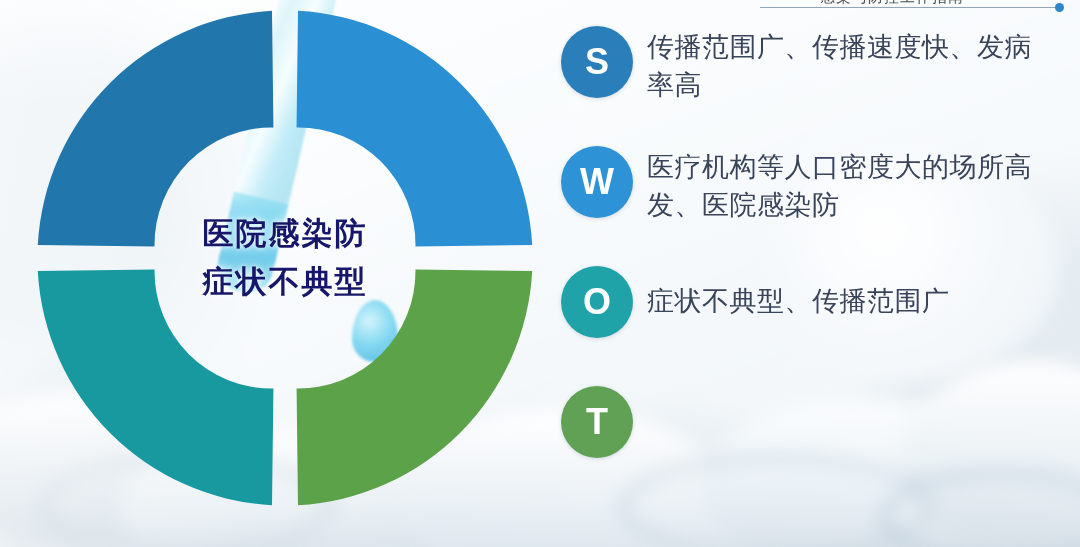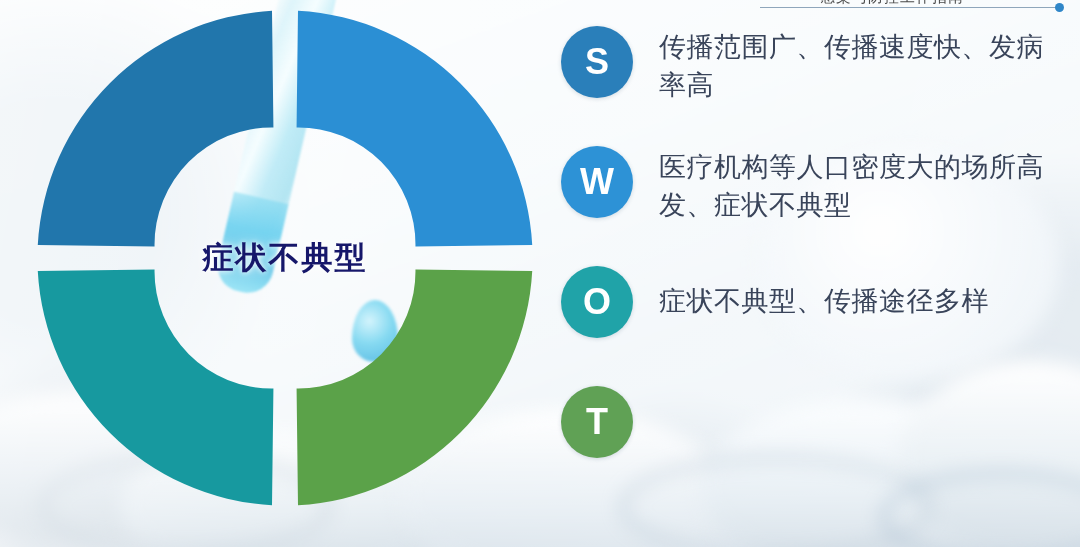--- a/index.html
+++ b/index.html
@@ -182,21 +182,21 @@
     border-radius: 50%;
     display: flex;
     align-items: center;
     justify-content: center;
     color: #ffffff;
     font-size: 36px;
     font-weight: bold;
     box-shadow: 0 1px 4px rgba(40,70,100,0.18);
   }
   .swot-text {
-    margin-left: 26px;
+    margin-left: 14px;
     font-size: 27px;
     line-height: 1.42;
     color: #39445a;
     letter-spacing: 0.5px;
     padding-top: 2px;
     max-width: 390px;
   }
   .swot-item.single .swot-text { padding-top: 16px; }
 </style>
 </head>
@@ -249,45 +249,46 @@
                A 117 117 0 0 0 378.45 259.58
                Z"></path>
 
       <path fill="#17999f" d="M 235.01 495.23
                A 248 248 0 0 1 0.77 260.99
                L 117.55 259.58
                A 117 117 0 0 0 236.42 378.45
                Z"></path>
     </svg>
     <div class="donut-center">
+      <div class="donut-center-line">医院感染防</div>
       <div class="donut-center-line">症状不典型</div>
     </div>
   </div>
 
   <div class="swot-list">
 
     <div class="swot-item">
       <div class="swot-badge" style="background:#2a7fba;">
         <span>S</span>
       </div>
       <div class="swot-text">传播范围广、传播速度快、发病率高</div>
     </div>
 
     <div class="swot-item">
       <div class="swot-badge" style="background:#2d92d6;">
         <span>W</span>
       </div>
-      <div class="swot-text">医疗机构等人口密度大的场所高发、症状不典型</div>
+      <div class="swot-text">医疗机构等人口密度大的场所高发、医院感染防</div>
     </div>
 
     <div class="swot-item single">
       <div class="swot-badge" style="background:#20a3a8;">
         <span>O</span>
       </div>
-      <div class="swot-text">症状不典型、传播途径多样</div>
+      <div class="swot-text">症状不典型、传播范围广</div>
     </div>
 
     <div class="swot-item single">
       <div class="swot-badge" style="background:#60a155;">
         <span>T</span>
       </div>
     </div>
 
   </div>
 </div>

